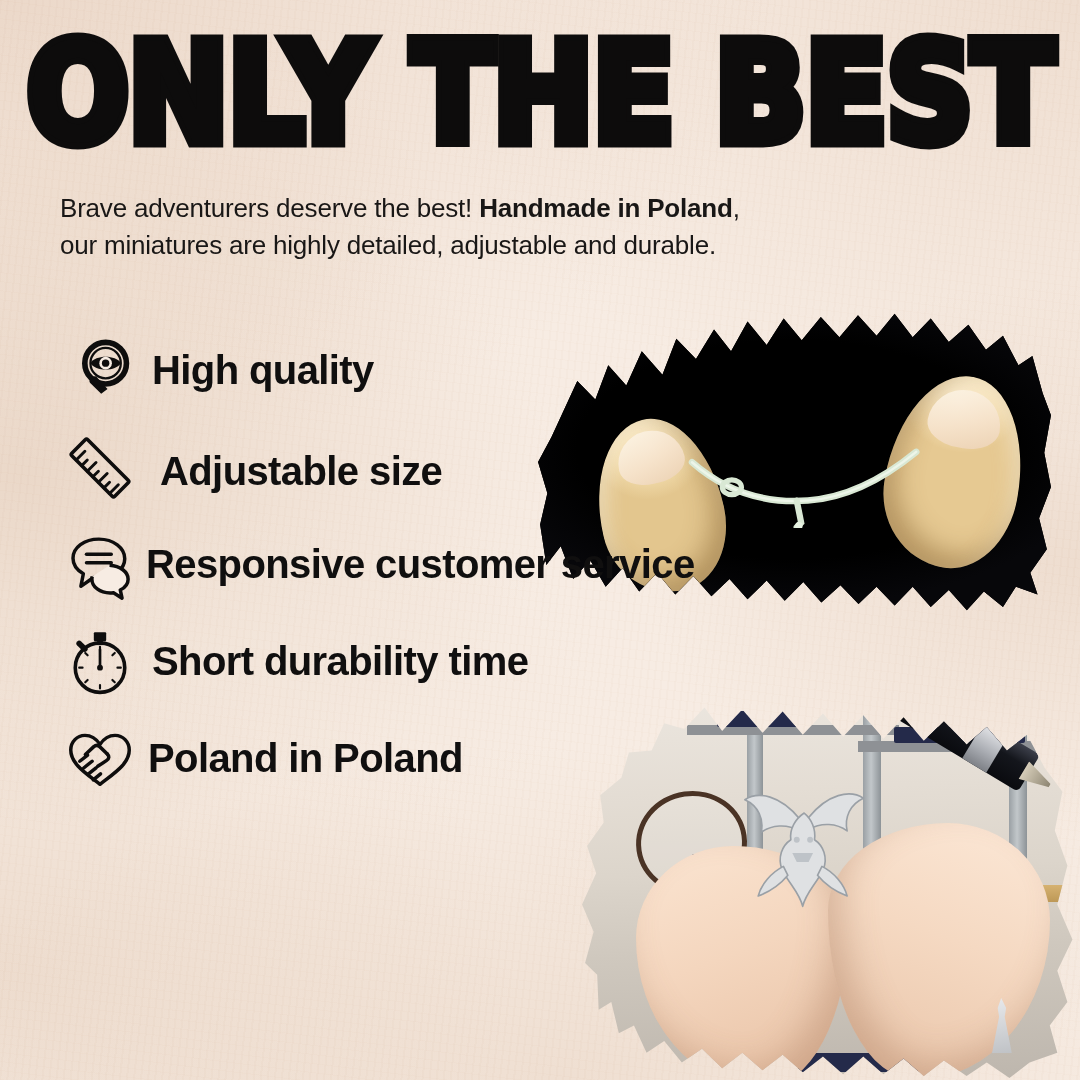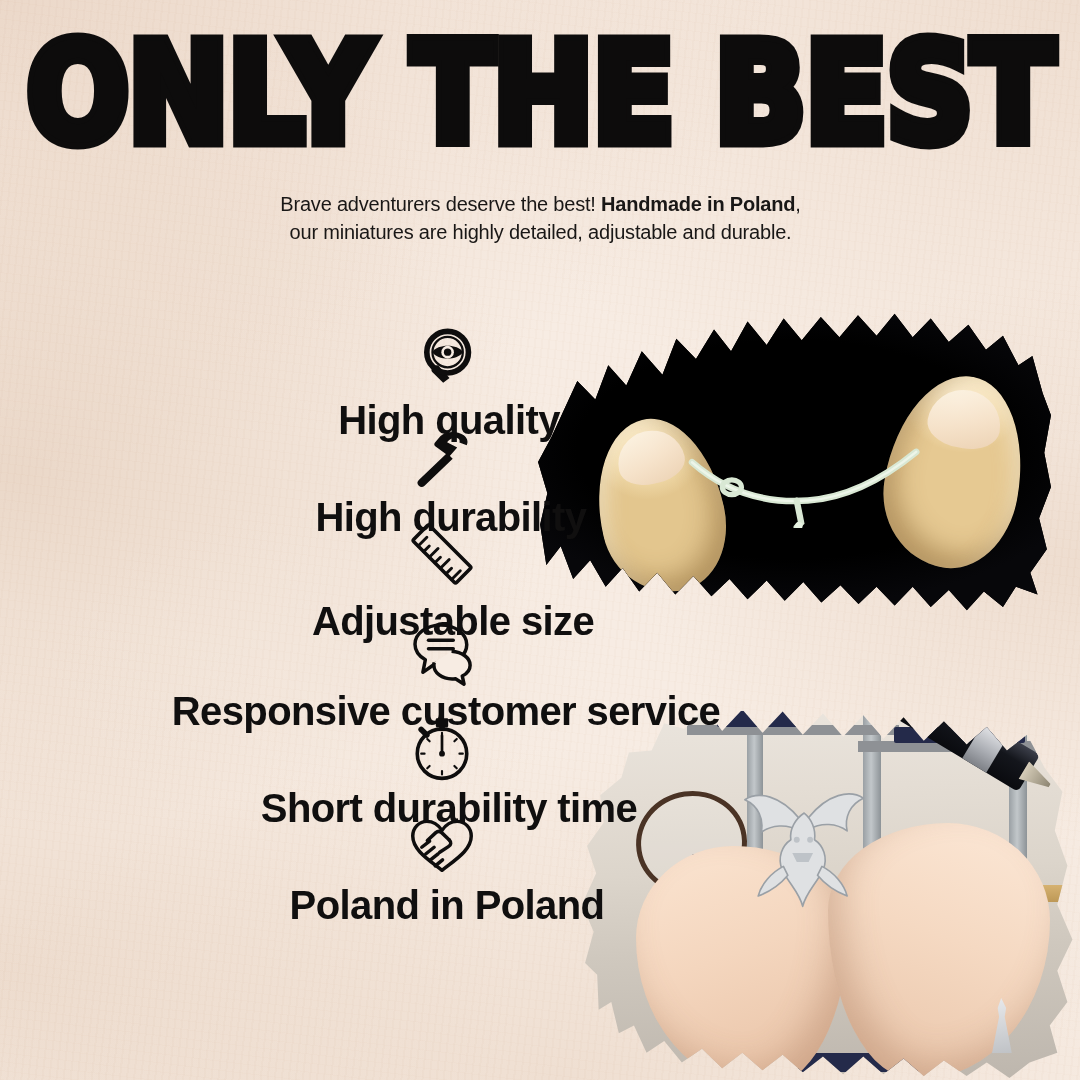--- a/index.html
+++ b/index.html
@@ -48,29 +48,29 @@
     font-weight:700;font-size:118px;line-height:1;
     color:#0d0c0c;letter-spacing:-1px;
     transform:scaleY(1.16) scaleX(1.02);transform-origin:50% 50%;
     white-space:nowrap;
     -webkit-text-stroke:11px #0d0c0c;
     paint-order:stroke fill;
   }
 
   
   .subtitle{
-    position:absolute;left:60px;right:59px;top:190px;text-align:center;
-    font-size:20px;line-height:1.42;color:#191716;font-weight:400;
+    position:absolute;left:60px;right:59px;top:190px;
+    font-size:26px;line-height:1.42;color:#191716;font-weight:400;
     letter-spacing:-.2px;
   }
   .subtitle b{font-weight:700;}
 
   
   .features{position:absolute;left:62px;top:322px;width:760px;}
-  .frow{position:relative;height:97px;display:flex;align-items:center;flex-direction:column;}
+  .frow{position:relative;height:97px;display:flex;align-items:center;}
   .frow .ico{
     width:76px;height:76px;flex:0 0 76px;display:flex;align-items:center;justify-content:center;
   }
   .frow .ico svg{display:block;}
   .frow .flabel{
     font-size:40px;font-weight:700;color:#100f0f;letter-spacing:-.6px;
     margin-left:10px;white-space:nowrap;
   }
   .frow.r1 .flabel{margin-left:14px;}
   .frow.r2 .flabel{margin-left:18px;}
@@ -288,33 +288,20 @@
           <circle cx="37" cy="25" r="18.5" fill="none" stroke="#0e0d0d" stroke-width="5"></circle>
           <circle cx="37" cy="25" r="13.5" fill="none" stroke="#0e0d0d" stroke-width="2"></circle>
           <path d="M23.5,25 C28,17.5 46,17.5 50.5,25 C46,32.5 28,32.5 23.5,25 Z" fill="#0e0d0d"></path>
           <circle cx="37" cy="25" r="5.6" fill="#f7ece3"></circle>
           <circle cx="37" cy="25" r="3.3" fill="#0e0d0d"></circle>
         </svg>
       </span>
       <span class="flabel" data-bind="features.0.label">High quality</span>
     </div>
 
-    <div class="frow r2">
-      <span class="ico">
-        <svg width="72" height="72" viewBox="0 0 64 64">
-          <g fill="#0e0d0d">
-            <path d="M30.5,13.5 C36,9 45,8.5 51,12.5 C54.5,15 55.5,18.5 54,21.5 L47.5,19
-                     C48.5,16.5 46,14.5 42.5,15 C40,15.4 38,16.8 36.5,18.8 L45.5,23.5
-                     L38.5,31.5 L26,22.5 C25,21.8 24.8,20.4 25.6,19.4 Z"></path>
-            <path d="M36.5,28.5 L41.5,33.5 L16.5,57.5 a3.6,3.6 0 0 1 -5.1,-5.1 Z"></path>
-          </g>
-        </svg>
-      </span>
-      <span class="flabel" data-bind="features.1.label">High durability</span>
-    </div>
 
     <div class="frow r3">
       <span class="ico">
         <svg width="72" height="72" viewBox="0 0 64 64">
           <g transform="rotate(-45 32 32)">
             <rect x="22" y="5" width="20" height="54" rx="1.6" fill="none" stroke="#0e0d0d" stroke-width="3.2"></rect>
             <g stroke="#0e0d0d" stroke-width="2.6" stroke-linecap="round">
               <line x1="22" y1="12" x2="33" y2="12"></line>
               <line x1="22" y1="19" x2="29" y2="19"></line>
               <line x1="22" y1="26" x2="33" y2="26"></line>

